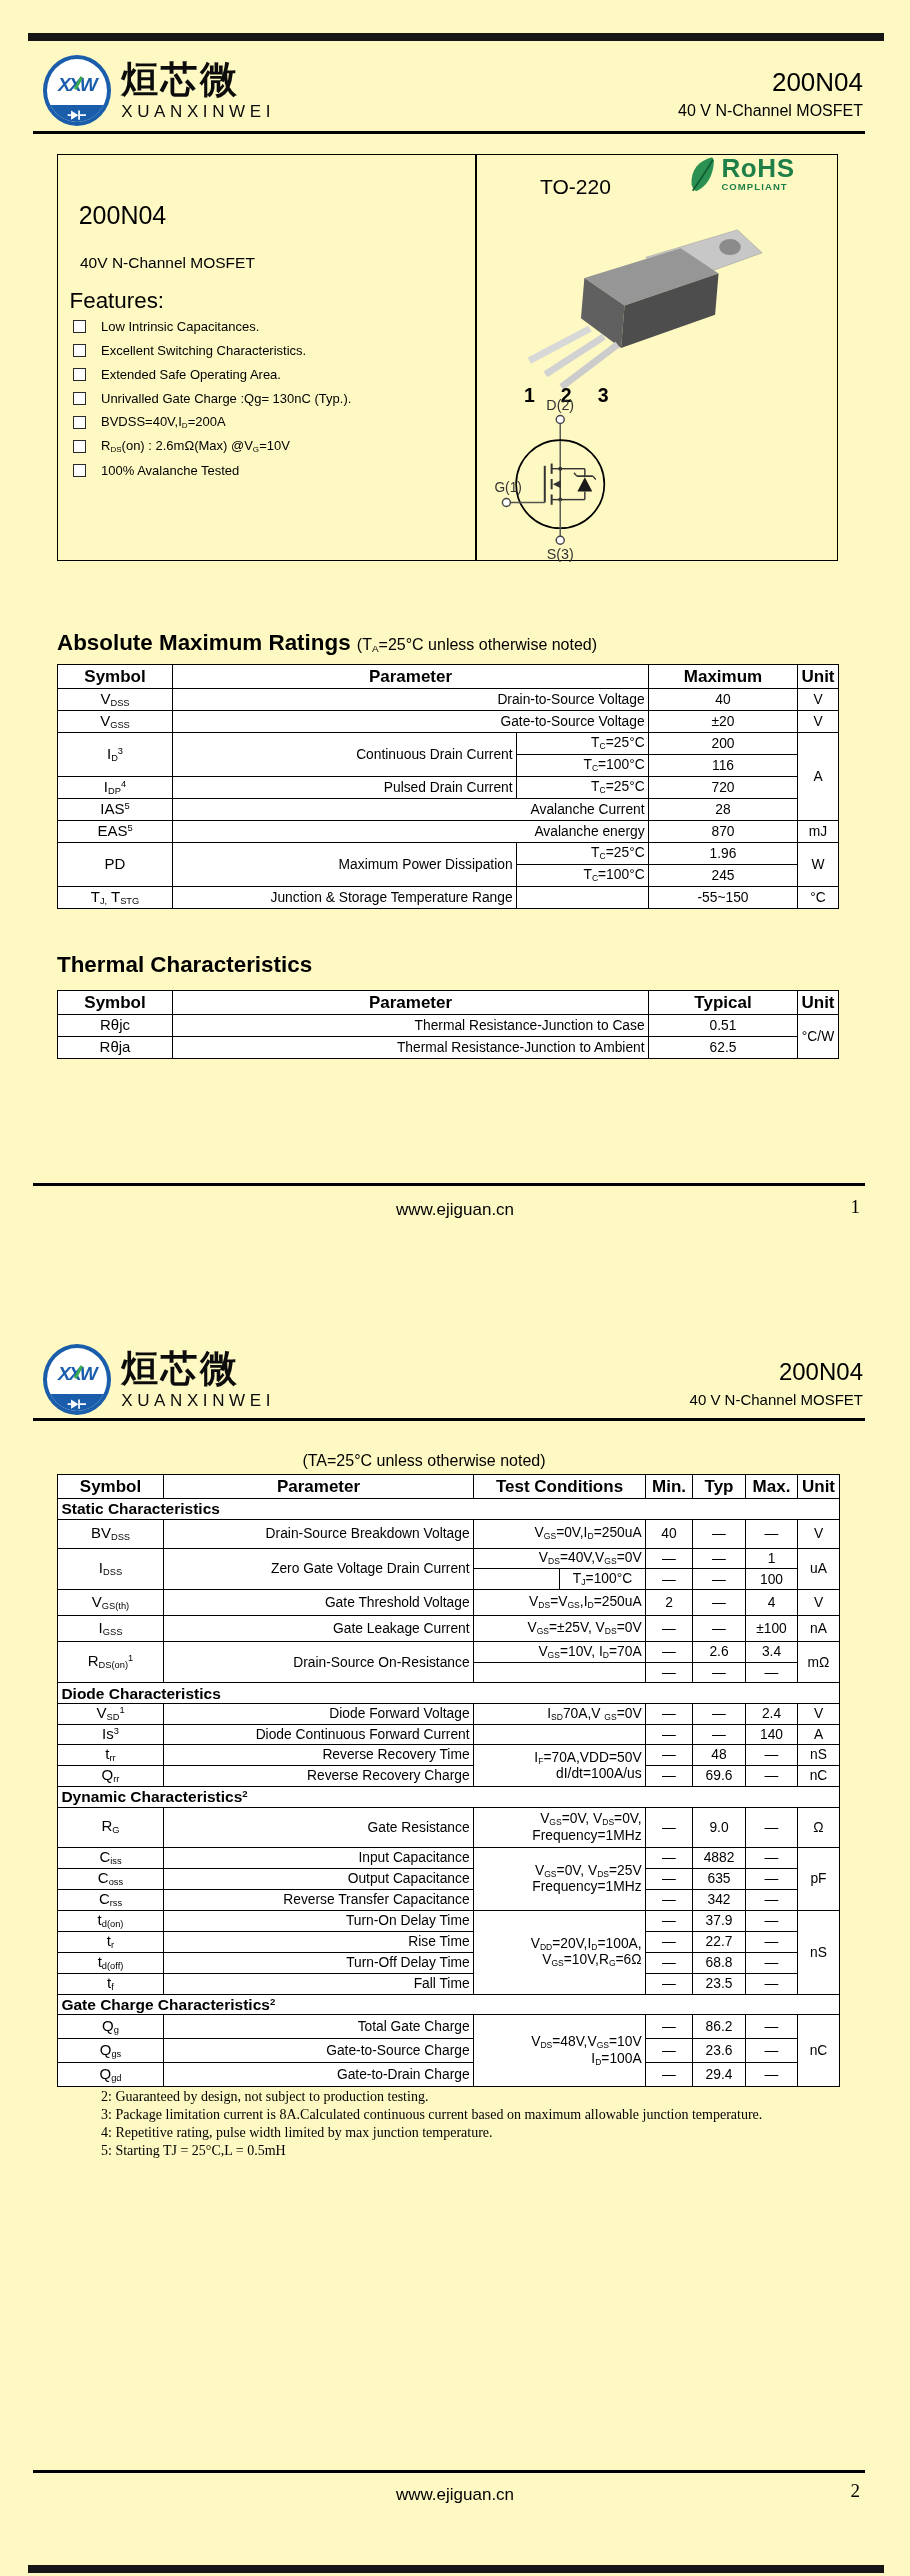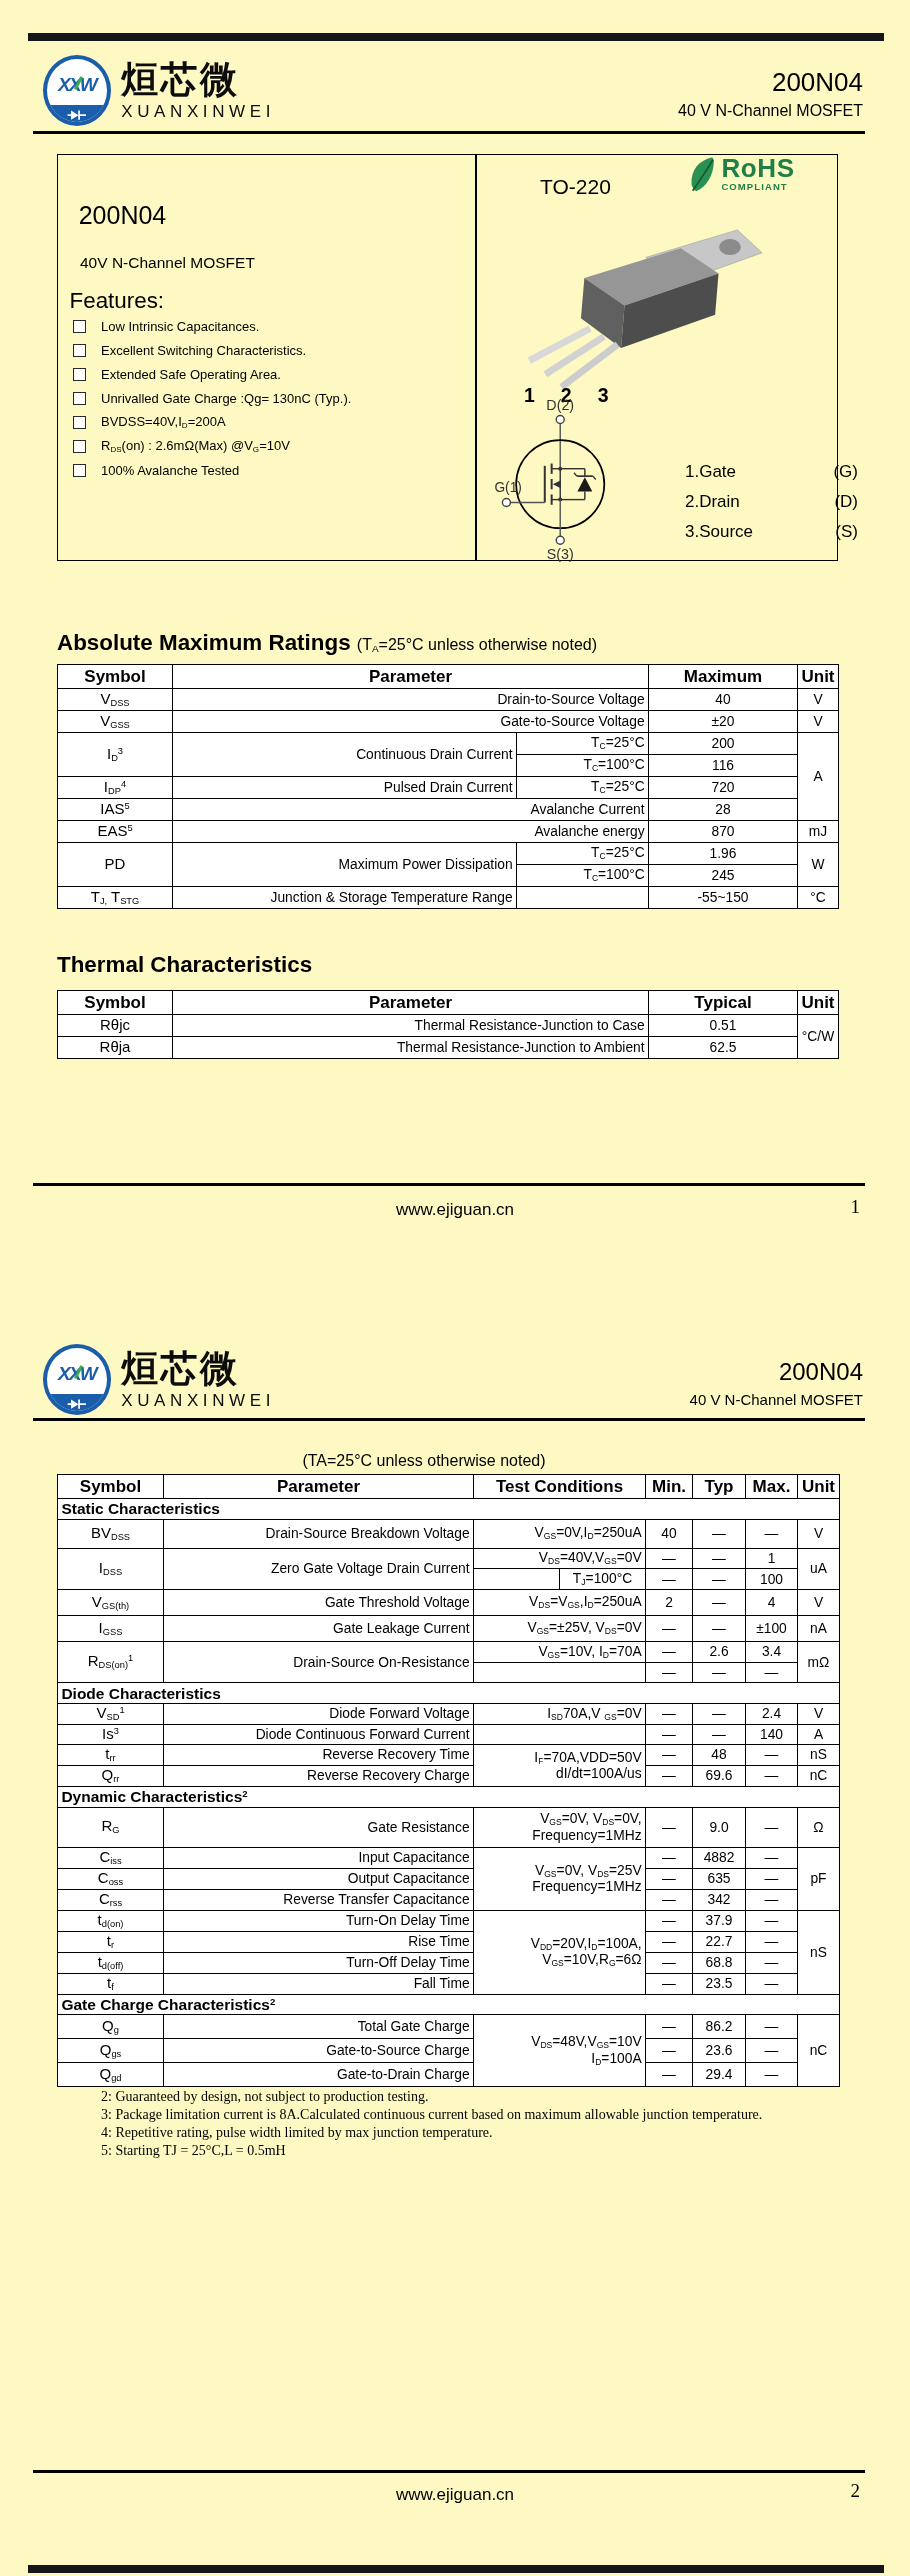--- a/index.html
+++ b/index.html
@@ -187,34 +187,20 @@
       <line x1="146" y1="140" x2="141" y2="134" stroke="#333" stroke-width="2.5"></line>
       <line x1="174" y1="140" x2="179" y2="146" stroke="#333" stroke-width="2.5"></line>
       <polygon points="160,142 147,167 173,167" fill="#1a1a1a"></polygon>
       <line x1="160" y1="167" x2="160" y2="181" stroke="#333" stroke-width="2.5"></line>
       <line x1="117" y1="181" x2="160" y2="181" stroke="#333" stroke-width="2.5"></line>
       <line x1="117" y1="181" x2="117" y2="246" stroke="#555" stroke-width="2.5"></line>
       <circle cx="117" cy="252" r="7" fill="#fff" stroke="#444" stroke-width="2.5"></circle>
       <text x="117" y="284" font-size="25" fill="#333" text-anchor="middle">S(3)</text>
     </svg>
 
-    <div class="legend">
-      <div class="legend-row">
-          <span>1.Gate</span>
-          <span>(G)</span>
-        </div>
-      <div class="legend-row">
-          <span>2.Drain</span>
-          <span>(D)</span>
-        </div>
-      <div class="legend-row">
-          <span>3.Source</span>
-          <span>(S)</span>
-        </div>
-    </div>
   </div>
 
   <div class="sec-title" style="left:57px;top:630px">
     <span>Absolute Maximum Ratings</span>
     <span class="sec-note">(T<sub>A</sub>=25°C unless otherwise noted)</span>
   </div>
 
   <table class="tbl" style="left:57px;top:664px;width:781px">
     <colgroup>
         <col style="width:115px">

